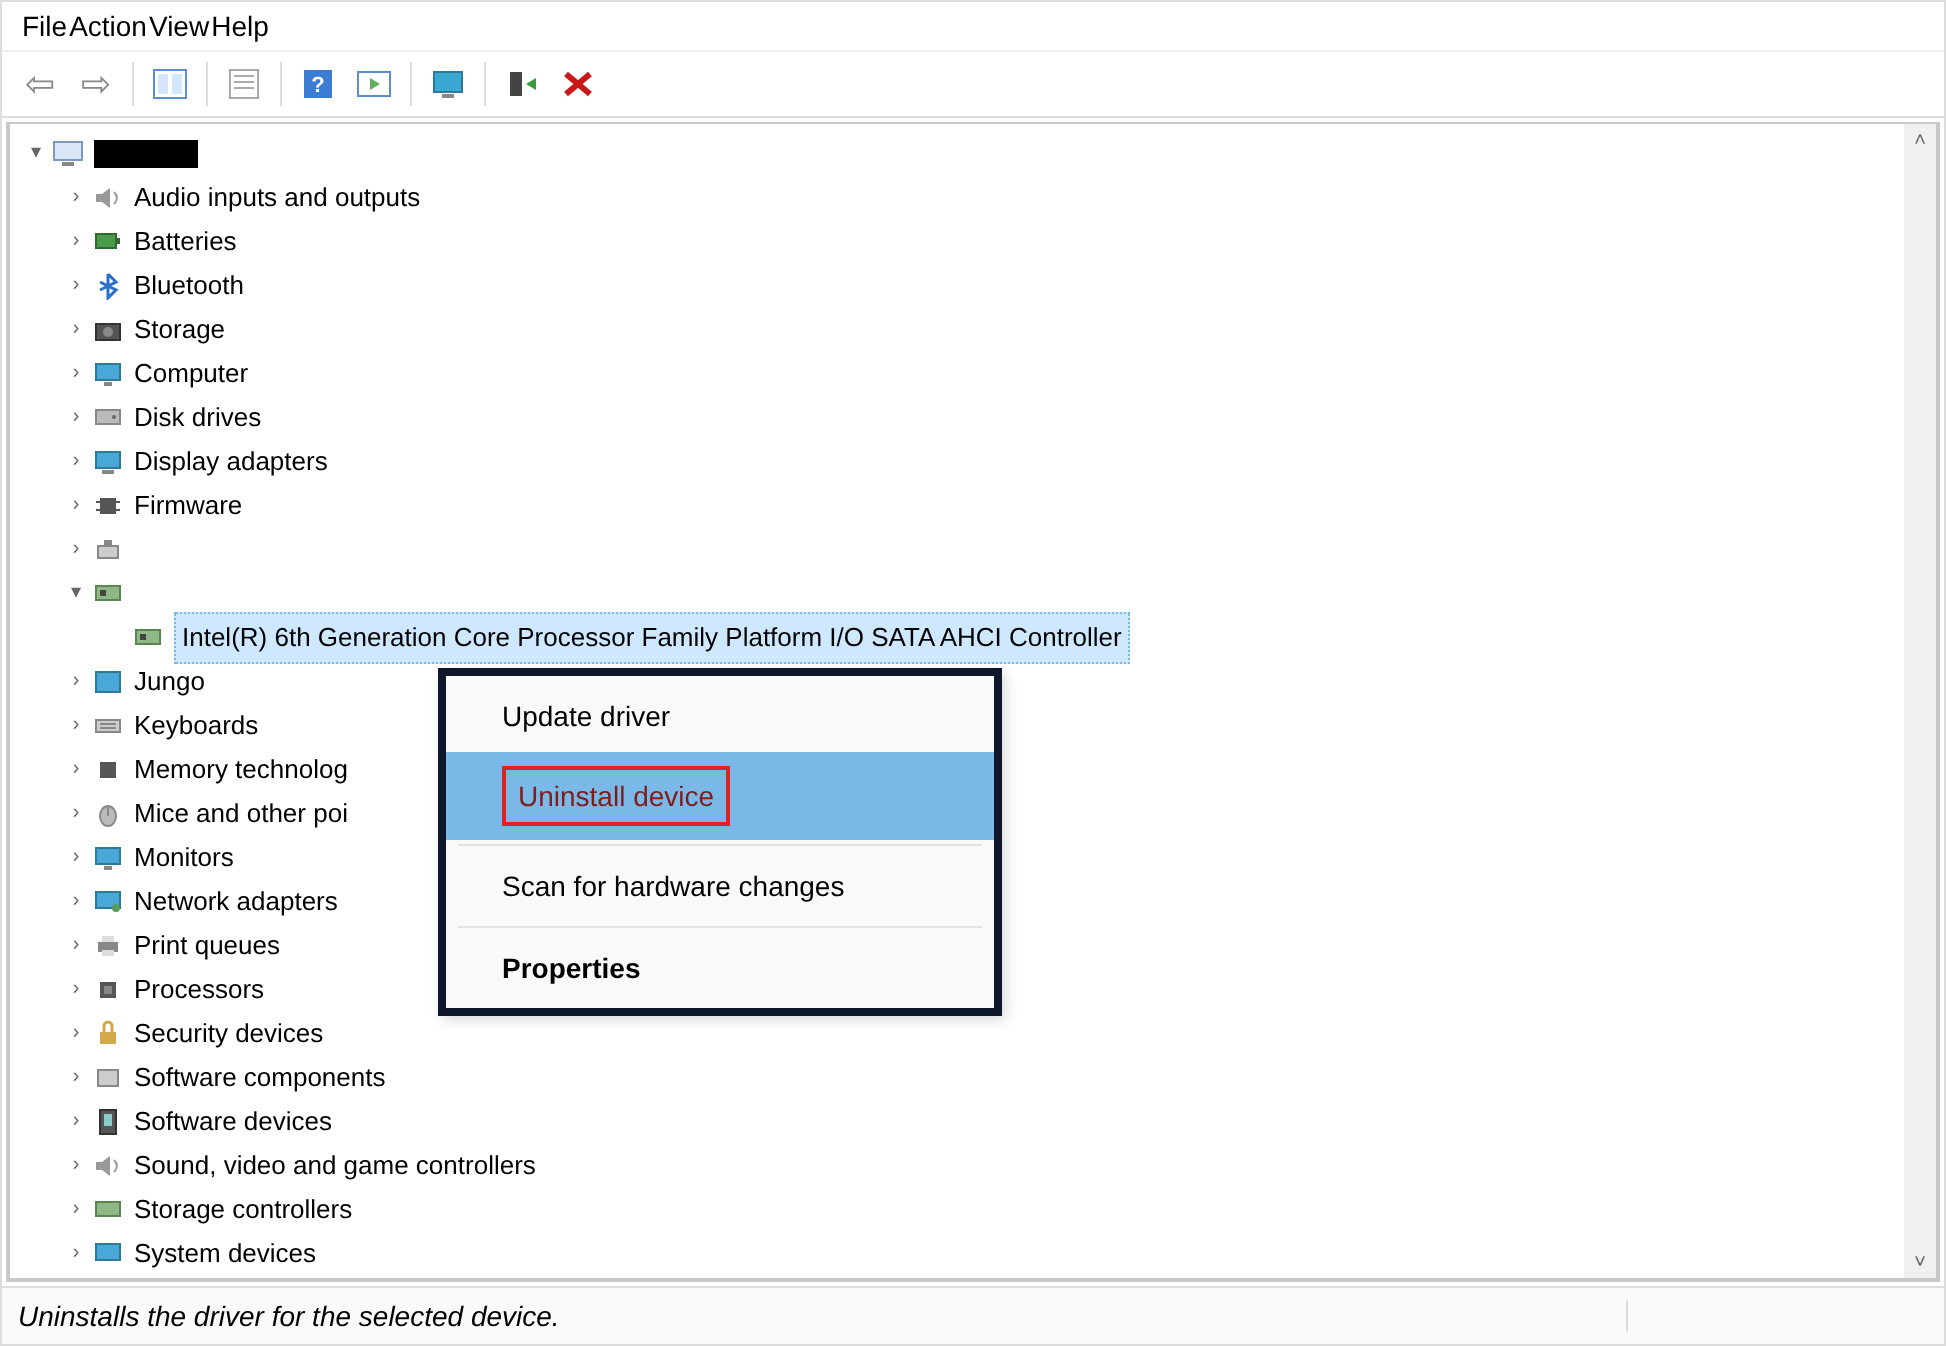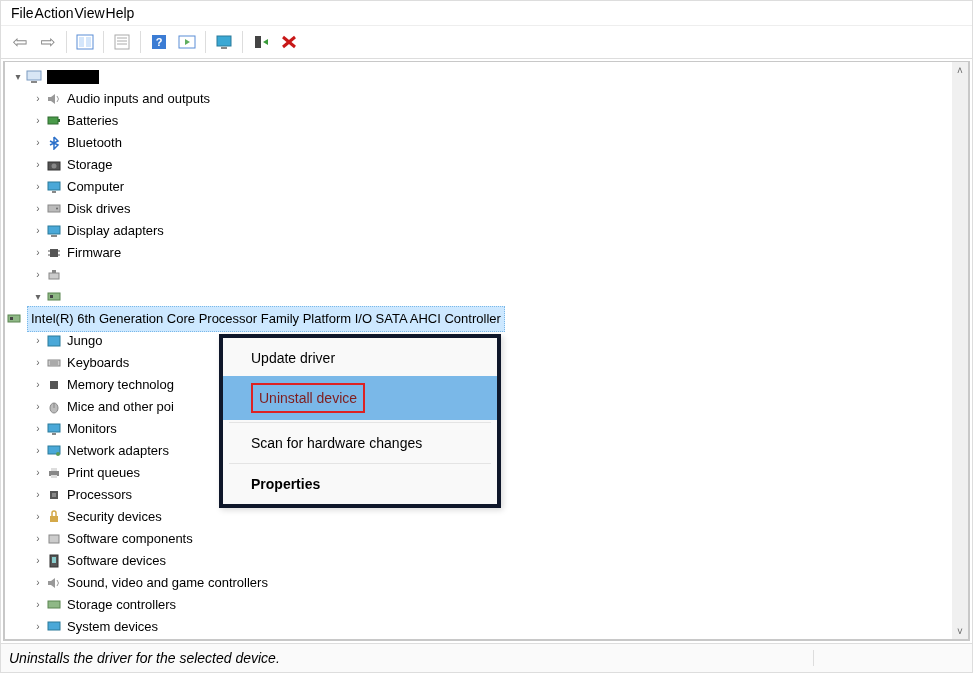--- a/index.html
+++ b/index.html
@@ -337,21 +337,21 @@
     <div class="row" style="padding-left:26px">
       <span class="expand">▾</span>
       <span class="icon-slot">
           <svg width="14" height="10">
             <rect x="1" y="1" width="12" height="7" fill="#8fb886" stroke="#5a8550"></rect>
             <rect x="3" y="3" width="3" height="3" fill="#444"></rect>
           </svg>
         </span>
     </div>
 
-    <div class="row" style="">
+    <div class="row" style="padding-left:60px">
       <span class="icon-slot">
           <svg width="14" height="10">
             <rect x="1" y="1" width="12" height="7" fill="#8fb886" stroke="#5a8550"></rect>
             <rect x="3" y="3" width="3" height="3" fill="#444"></rect>
           </svg>
         </span>
       <span class="label selected-text">Intel(R) 6th Generation Core Processor Family Platform I/O SATA AHCI Controller</span>
     </div>
 
     <div class="row" style="padding-left:26px">

